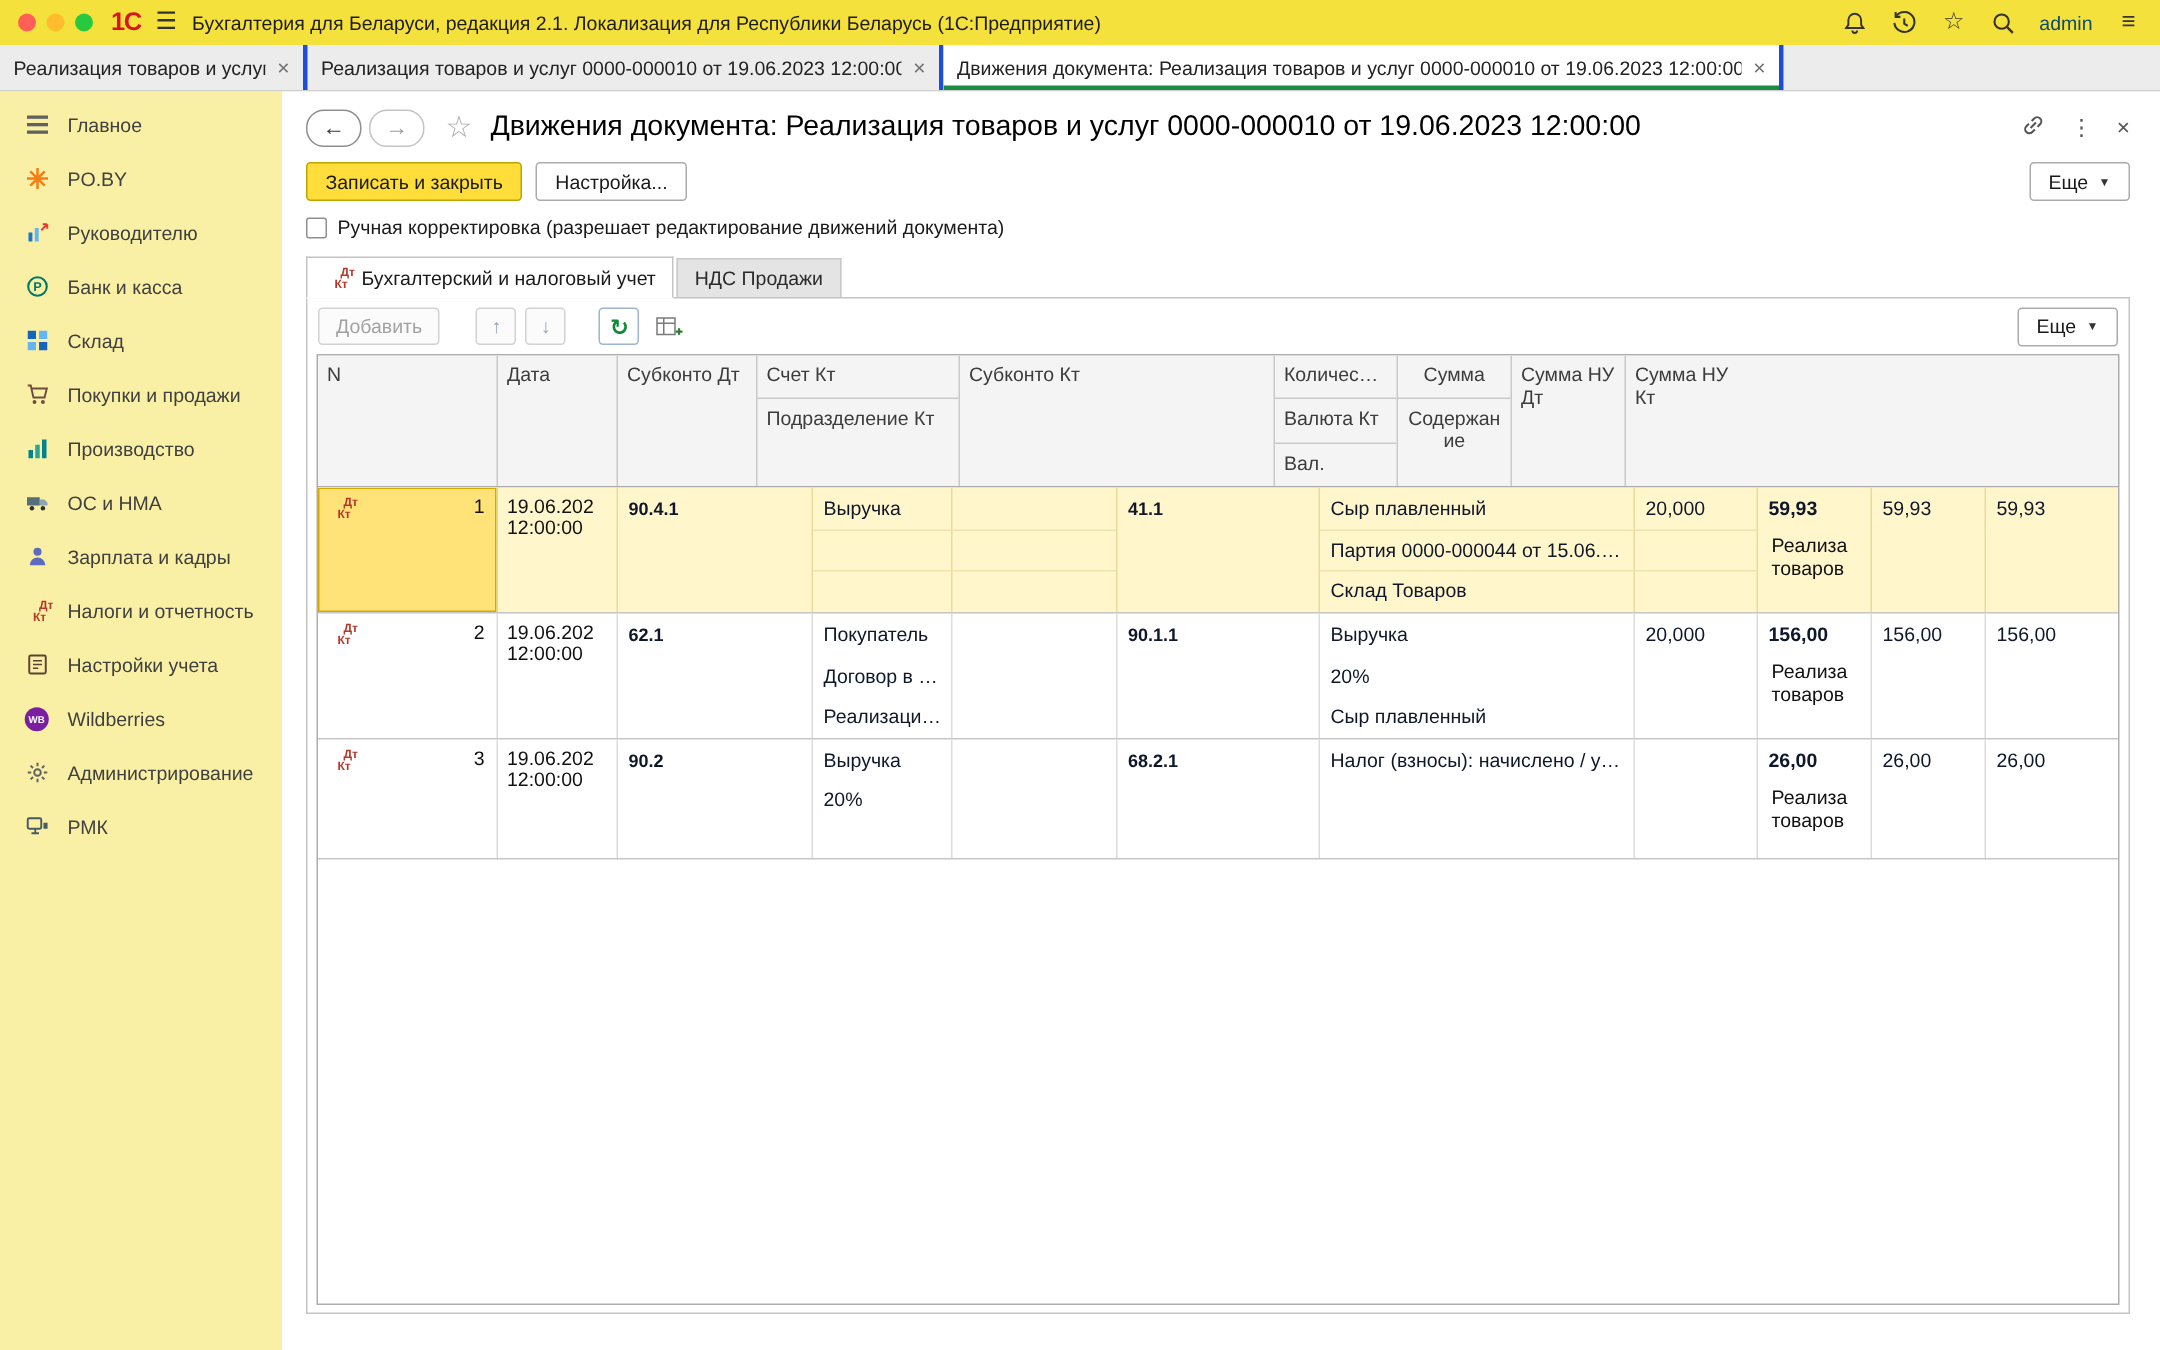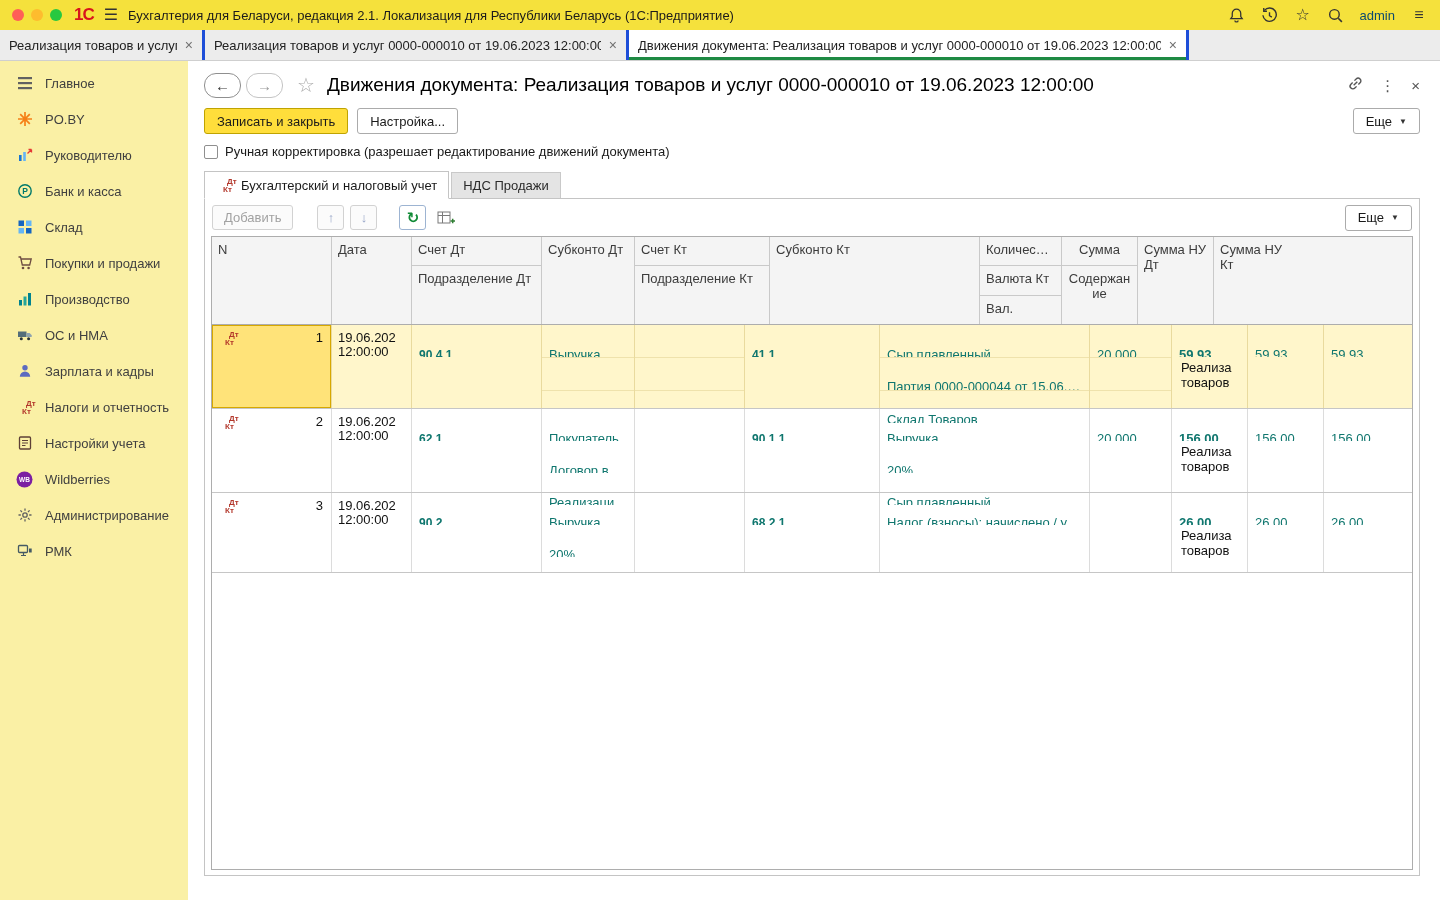--- a/index.html
+++ b/index.html
@@ -93,21 +93,21 @@
   .hc.h1{height:28px}.hc.h2{height:30px}
   .hc.fill{flex:1}
   .hc.bt{border-top:1px solid #C9C9C9}
   .hc.wrap{white-space:normal;overflow-wrap:anywhere}
   .hc.ctr{text-align:center}
 
   .grow{display:flex;border-bottom:1px solid #C6C6C6}
   .grow .gcol{border-right:1px solid #DCDCDC}
   .grow .gcol:last-child{border-right:none}
   .hr84{height:84px}.hr80{height:80px}
-  .line{height:28px;line-height:28px;padding:16px 7px;white-space:nowrap;overflow:hidden;font-size:13px;color:#0f766e}
+  .line{height:28px;line-height:28px;padding:0 7px;white-space:nowrap;overflow:hidden;font-size:13px;color:#0f172a}
   .num{text-align:left}
   .bold{font-weight:700}
   .acct{font-weight:700;font-size:12px}
   .ncell{flex-direction:row !important;display:flex;justify-content:space-between;align-items:flex-start;padding:5px 8px 0 6px}
   .nval{font-size:13px;color:#111}
   .datec{padding:6px 8px 0 6px;line-height:14px;font-size:13px;color:#111;text-align:left}
   .datec div{white-space:nowrap;overflow:hidden}
   .content{line-height:15px;padding:3px 6px 0 9px;white-space:normal;overflow:hidden;font-size:13px;color:#111}
 
   .grow.selected{background:#FFF6CB}
@@ -381,24 +381,20 @@
 
       <div class="gtable">
 
         <div class="ghead">
           <div class="gcol w-n">
               <div class="hc fill">N</div>
             </div>
           <div class="gcol w-date">
               <div class="hc fill">Дата</div>
             </div>
-          <div class="gcol w-acctdt">
-            <div class="hc h1">Счет Дт</div>
-            <div class="hc fill bt">Подразделение Дт</div>
-          </div>
           <div class="gcol w-subdt">
               <div class="hc fill">Субконто Дт</div>
             </div>
           <div class="gcol w-acctkt">
             <div class="hc h1">Счет Кт</div>
             <div class="hc fill bt">Подразделение Кт</div>
           </div>
           <div class="gcol w-subkt">
               <div class="hc fill">Субконто Кт</div>
             </div>

